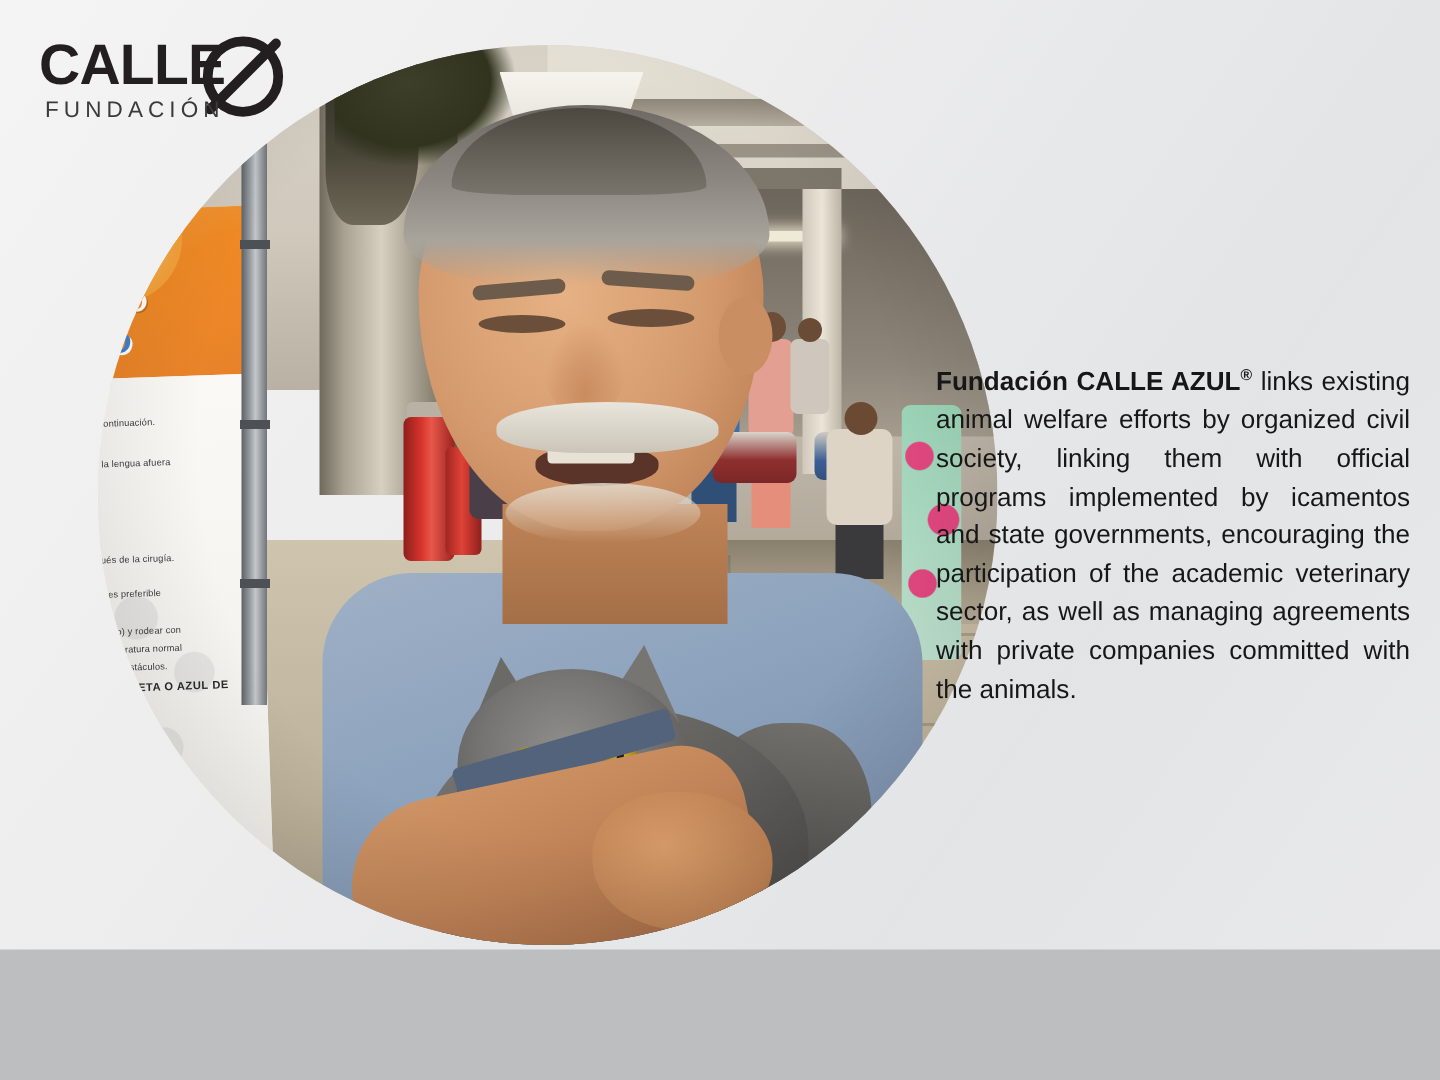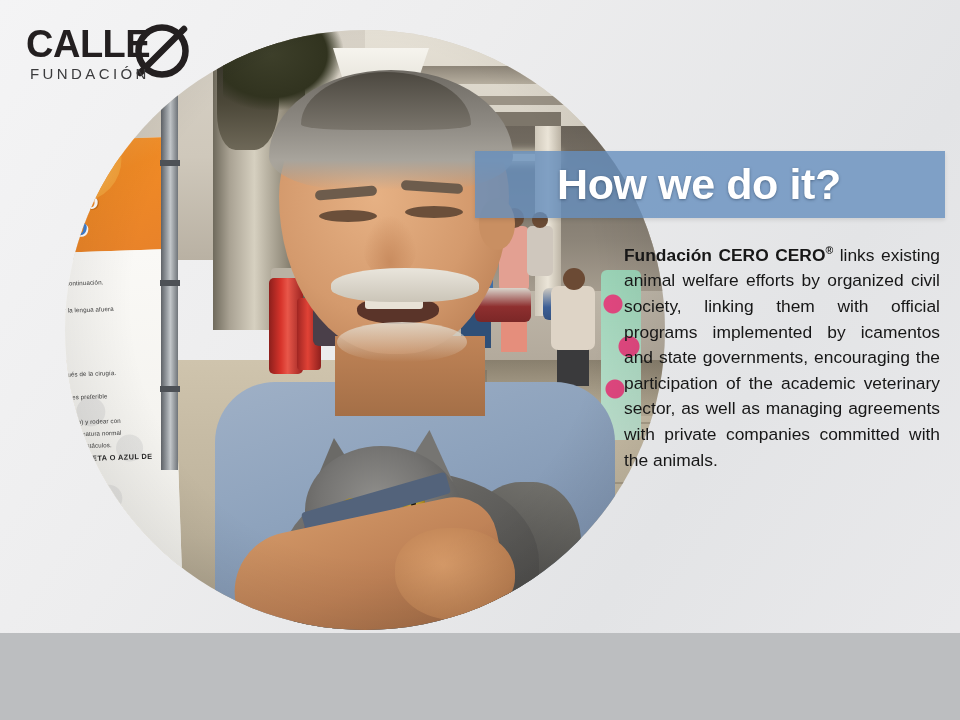--- a/index.html
+++ b/index.html
@@ -656,26 +656,23 @@
     <div class="ph" id="cat-paw-toe"></div>
 
     <div class="ph" id="man-arm"></div>
     <div class="ph" id="man-sleeve-trim"></div>
     <div class="ph" id="man-forearm"></div>
     <div class="ph" id="man-hand"></div>
 
     <div class="ph" id="ph-vignette"></div>
   </div>
 
-  <div id="title-banner">
-    <div id="title-text">How we do it?</div>
-  </div>
 
   <div id="body-text">
-    <b>Fundación CERO CERO</b><b><sup>®</sup></b><span> links existing animal welfare efforts by organized civil society, linking them with official programs implemented by icamentos and state governments, encouraging the participation of the academic veterinary sector, as well as managing agreements with private companies committed with the animals.</span>
+    <b>Fundación CALLE AZUL</b><b><sup>®</sup></b><span> links existing animal welfare efforts by organized civil society, linking them with official programs implemented by icamentos and state governments, encouraging the participation of the academic veterinary sector, as well as managing agreements with private companies committed with the animals.</span>
   </div>
 
   <div id="logo">
     <div id="logo-word">CALLE</div>
     <svg id="logo-mark" viewBox="0 0 60 60">
       <circle cx="30" cy="30" r="23.5" fill="none" stroke="#231f20" stroke-width="6.5"></circle>
       <line x1="8" y1="52" x2="52" y2="8" stroke="#231f20" stroke-width="6.5" stroke-linecap="round"></line>
     </svg>
     <div id="logo-sub">FUNDACIÓN</div>
   </div>

